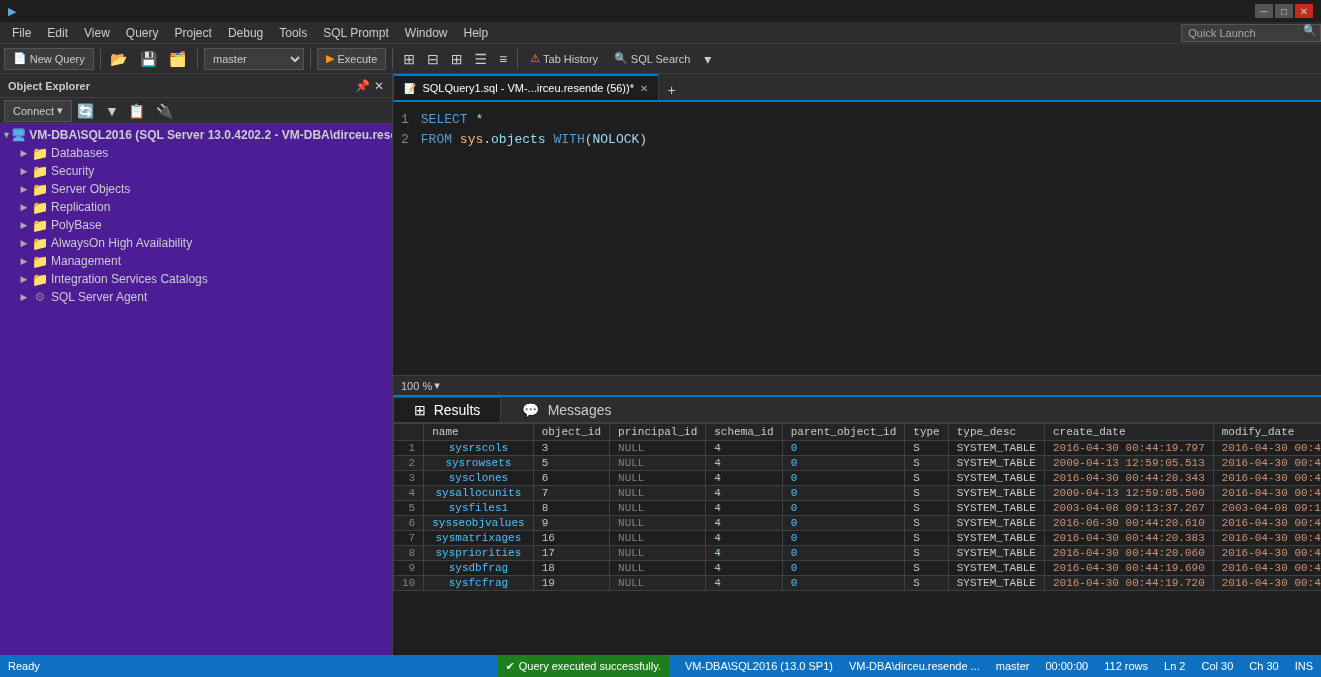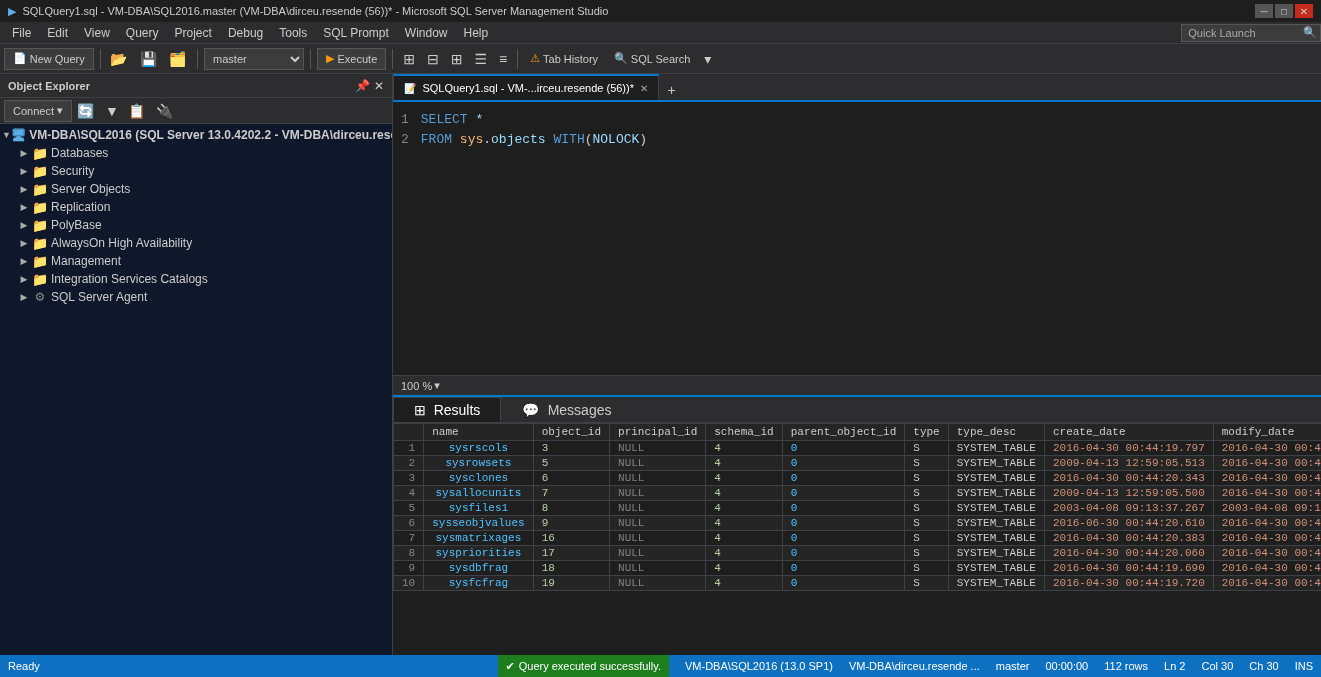--- a/index.html
+++ b/index.html
@@ -20,21 +20,21 @@
     .toolbar-sep { width: 1px; height: 20px; background: #555; margin: 0 2px; }
     .toolbar-icon-btn { background: transparent; border: none; color: #ccc; cursor: pointer; padding: 2px 4px; font-size: 14px; }
     #db-selector { background: #3c3c3c; border: 1px solid #555; color: #ccc; padding: 2px 4px; font-size: 11px; height: 22px; width: 100px; }
     .execute-btn { background: #3c3c3c; border: 1px solid #555; color: #ccc; padding: 2px 8px; font-size: 11px; cursor: pointer; height: 22px; display: flex; align-items: center; gap: 3px; }
     .tab-history-btn { background: transparent; border: none; color: #ccc; cursor: pointer; padding: 2px 6px; font-size: 11px; display: flex; align-items: center; gap: 3px; }
 
     
     #main { display: flex; height: calc(677px - 22px - 22px - 30px - 22px); }
 
     
-    #object-explorer { width: 393px; background: #0f172a; border-right: 1px solid #3f3f46; display: flex; flex-direction: column; }
+    #object-explorer { width: 393px; background: #4c1d95; border-right: 1px solid #3f3f46; display: flex; flex-direction: column; }
     #oe-header { background: #2d2d30; padding: 4px 8px; font-size: 11px; font-weight: bold; color: #ccc; border-bottom: 1px solid #3f3f46; display: flex; justify-content: space-between; align-items: center; height: 24px; }
     #oe-header .oe-controls { display: flex; gap: 4px; }
     #oe-header .oe-ctrl-btn { background: transparent; border: none; color: #ccc; cursor: pointer; font-size: 12px; }
     #oe-toolbar { background: #2d2d30; padding: 2px 4px; border-bottom: 1px solid #3f3f46; display: flex; align-items: center; gap: 2px; height: 26px; }
     #oe-tree { flex: 1; overflow-y: auto; overflow-x: hidden; padding: 2px 0; }
     .tree-item { display: flex; align-items: center; padding: 1px 0; cursor: pointer; white-space: nowrap; height: 18px; }
     .tree-item .expand-icon { width: 16px; height: 16px; display: inline-flex; align-items: center; justify-content: center; font-size: 9px; color: #aaa; }
     .tree-item .node-icon { width: 16px; height: 16px; margin-right: 3px; display: inline-flex; align-items: center; justify-content: center; }
     .tree-item .node-label { font-size: 12px; color: #ccc; }
     .tree-item.root { font-weight: bold; }
@@ -89,41 +89,40 @@
     ::-webkit-scrollbar-track { background: #1e1e1e; }
     ::-webkit-scrollbar-thumb { background: #424242; }
 
     #editor-main { display: flex; flex-direction: column; flex: 1; }
   </style>
 </head>
 <body>
 
 <div id="title-bar">
   <span style="margin-right:6px; color:#5aaee8;">▶</span>
-  <span style="flex:1; overflow:hidden; text-overflow:ellipsis; white-space:nowrap;">SQLQuery1.sql - VM-DBA\SQL2016.master (VM-DBA\dirceu.resende (56))* - Microsoft SQL Server Management Studio</span>
   <div class="win-controls">
     <button class="win-btn">─</button>
     <button class="win-btn">□</button>
     <button class="win-btn" style="background:#c42b1c;">✕</button>
   </div>
 </div>
 
 <div id="menu-bar">
   <span class="menu-item">File</span>
   <span class="menu-item">Edit</span>
   <span class="menu-item">View</span>
   <span class="menu-item">Query</span>
   <span class="menu-item">Project</span>
   <span class="menu-item">Debug</span>
   <span class="menu-item">Tools</span>
   <span class="menu-item">SQL Prompt</span>
   <span class="menu-item">Window</span>
   <span class="menu-item">Help</span>
 
-  <div style="margin-left:auto; display:flex; align-items:center;">
+  <div style="margin-left:auto; display:flex; ">
     <input type="text" value="Quick Launch" style="background: rgb(60, 60, 60); border: 1px solid rgb(85, 85, 85); color: rgb(170, 170, 170); padding: 1px 6px; font-size: 11px; height: 18px; width: 140px;">
     <span style="color:#aaa; margin-left:-18px; font-size:11px;">🔍</span>
   </div>
 </div>
 
 <div id="toolbar">
 
   <button class="toolbar-btn">
     <span style="color:#5aaee8;">📄</span>
     <span>New Query</span>

